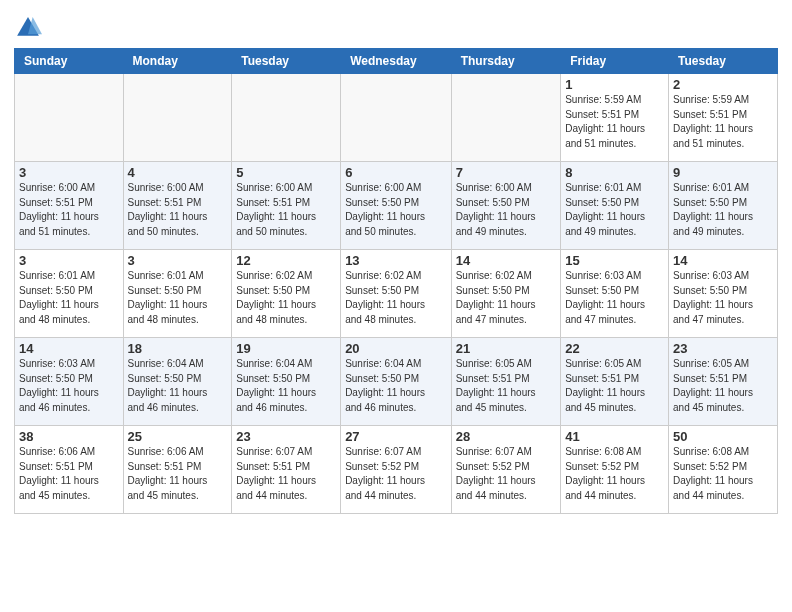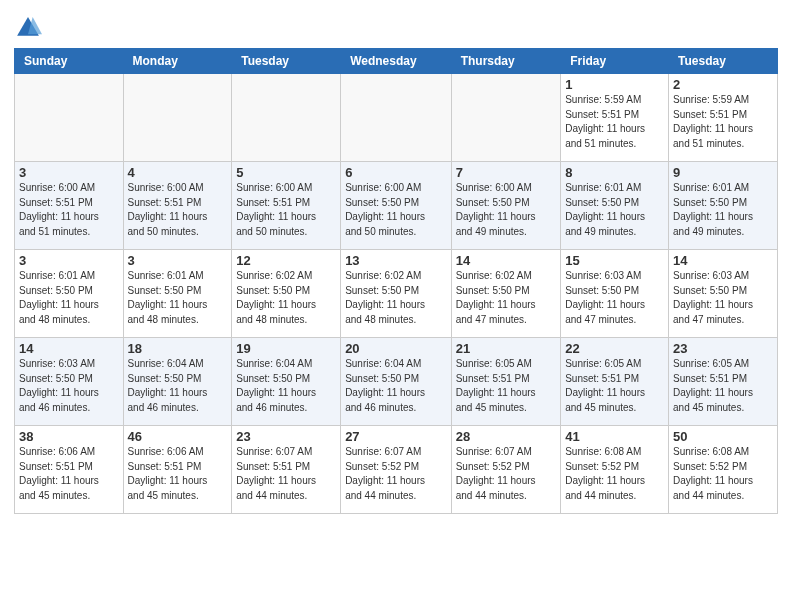--- a/index.html
+++ b/index.html
@@ -239,21 +239,21 @@
             <span class="day-num">23</span>
             <div class="day-info">Sunrise: 6:05 AM<br>Sunset: 5:51 PM<br>Daylight: 11 hours<br>and 45 minutes.</div>
           </td>
         </tr>
         <tr>
           <td>
             <span class="day-num">38</span>
             <div class="day-info">Sunrise: 6:06 AM<br>Sunset: 5:51 PM<br>Daylight: 11 hours<br>and 45 minutes.</div>
           </td>
           <td>
-            <span class="day-num">46</span>
+            <span class="day-num">25</span>
             <div class="day-info">Sunrise: 6:06 AM<br>Sunset: 5:51 PM<br>Daylight: 11 hours<br>and 45 minutes.</div>
           </td>
           <td>
             <span class="day-num">23</span>
             <div class="day-info">Sunrise: 6:07 AM<br>Sunset: 5:51 PM<br>Daylight: 11 hours<br>and 44 minutes.</div>
           </td>
           <td>
             <span class="day-num">27</span>
             <div class="day-info">Sunrise: 6:07 AM<br>Sunset: 5:52 PM<br>Daylight: 11 hours<br>and 44 minutes.</div>
           </td>

